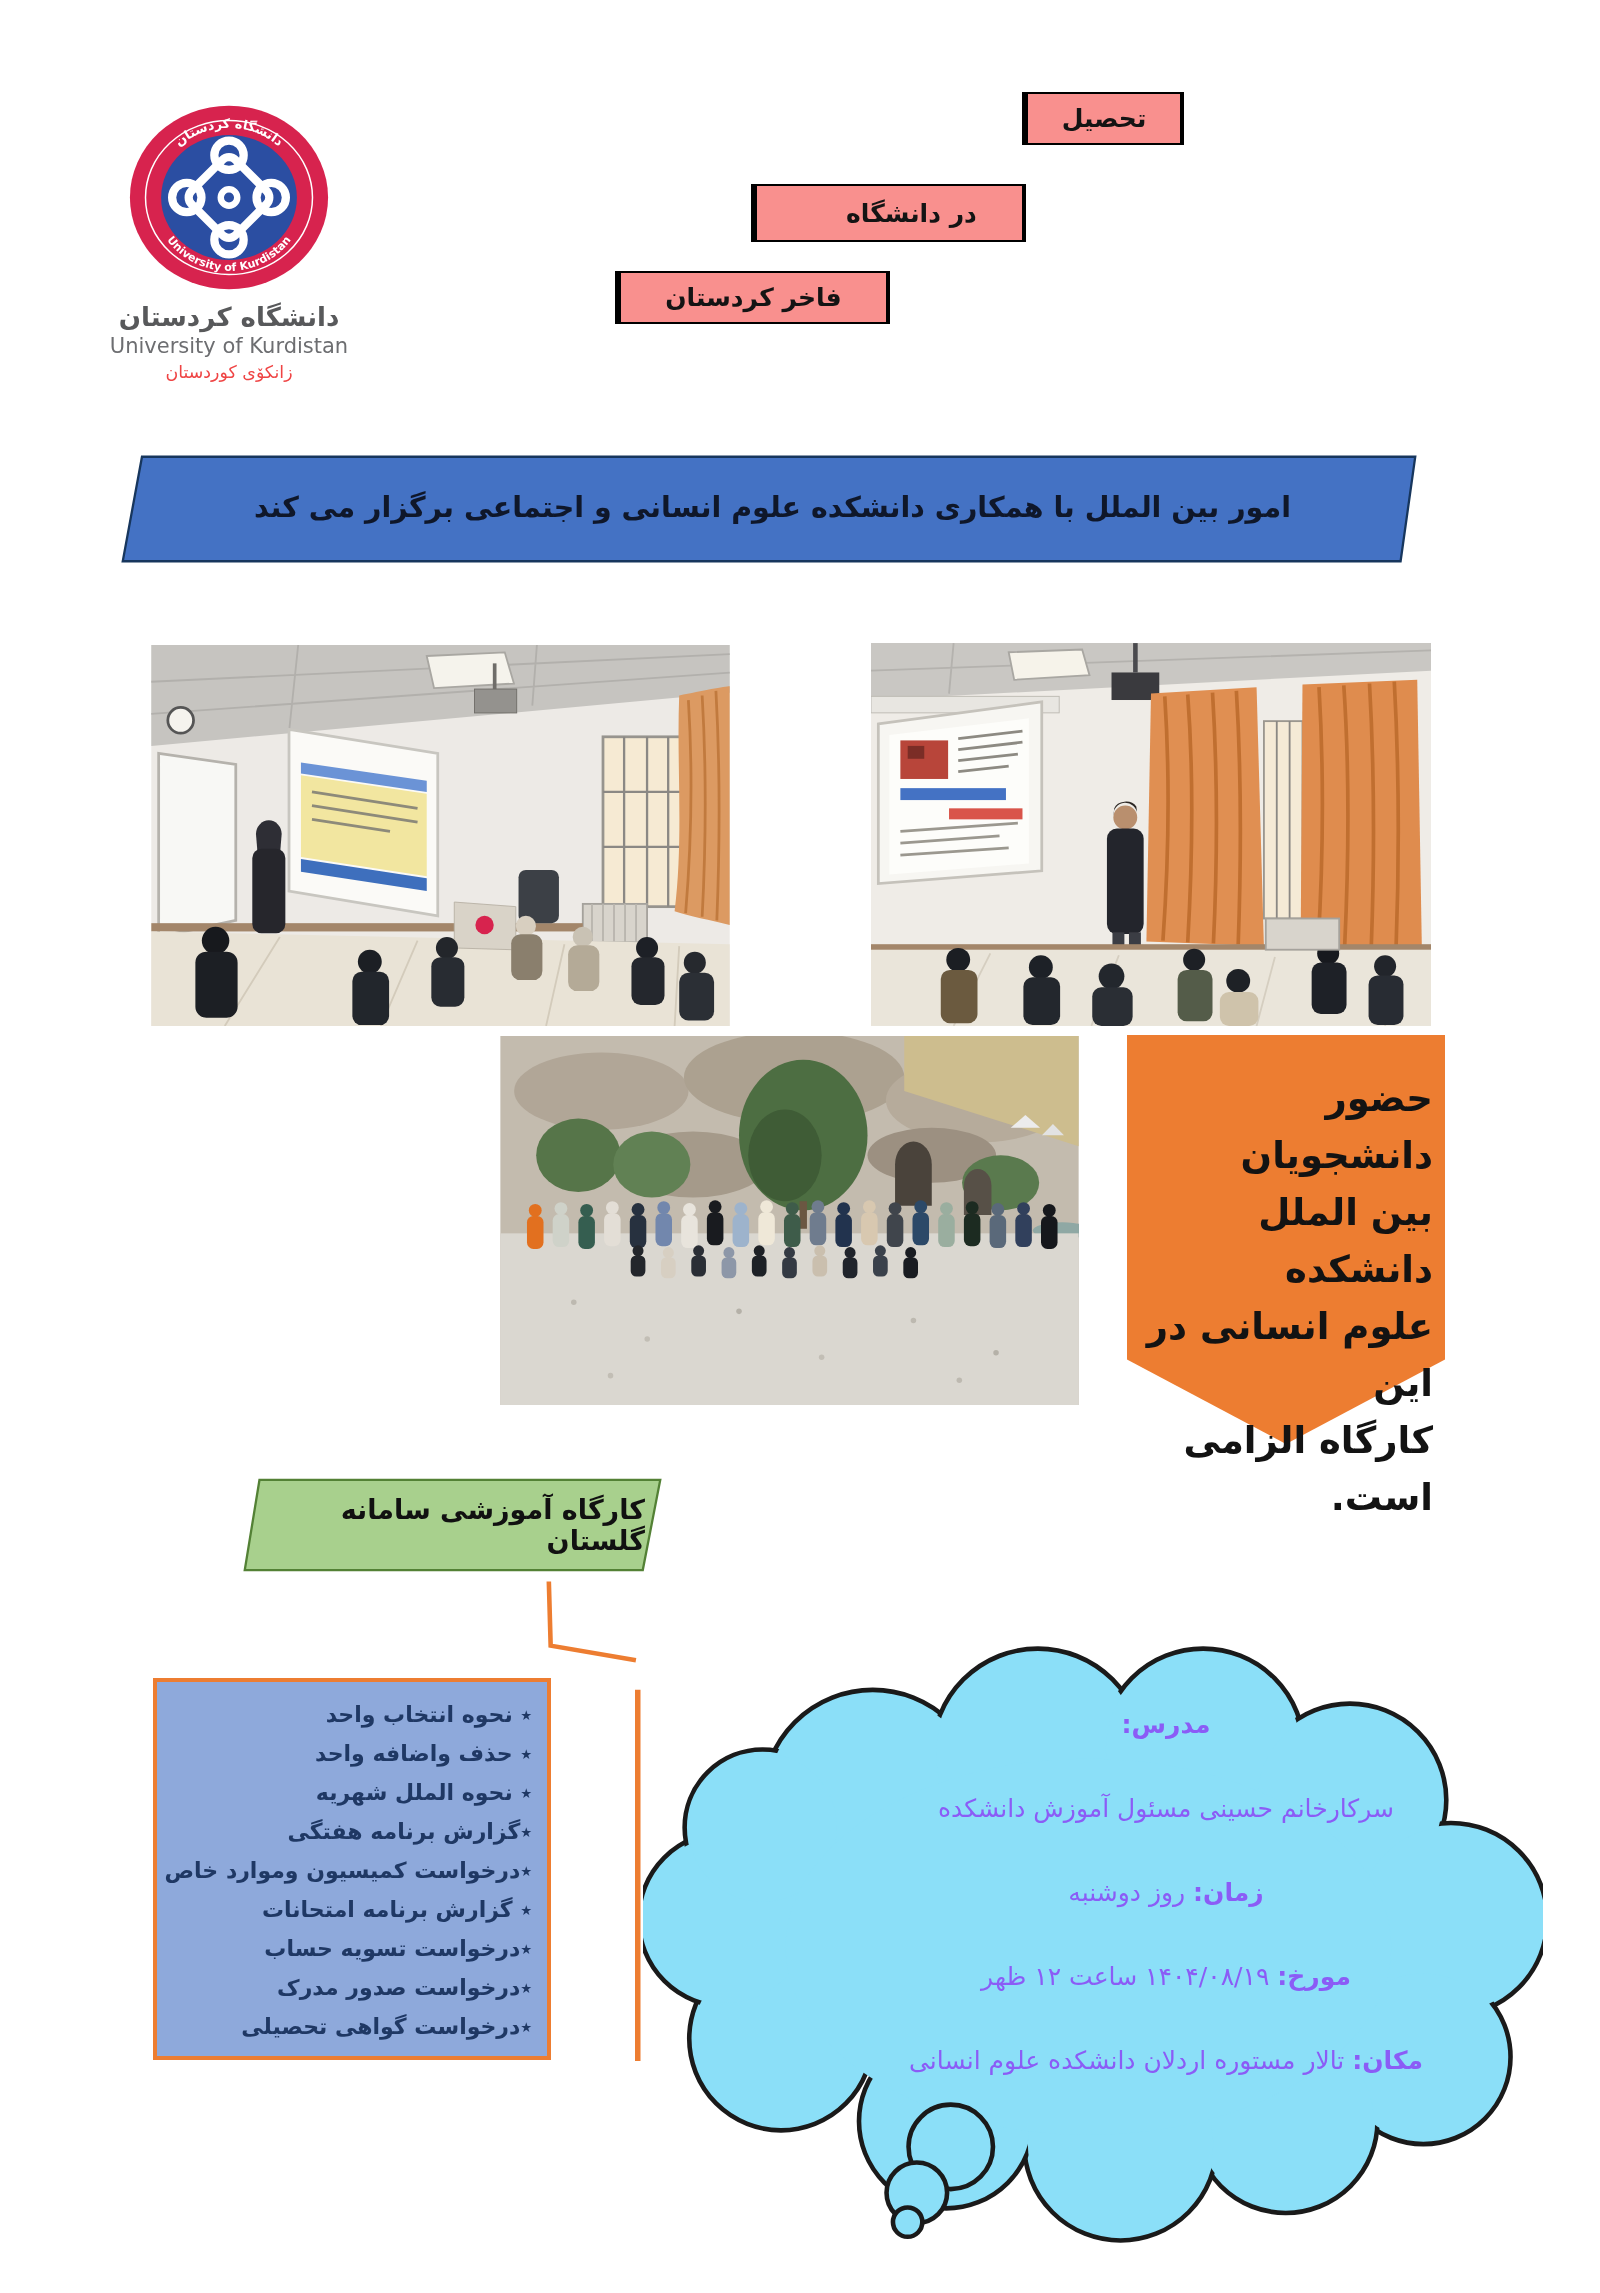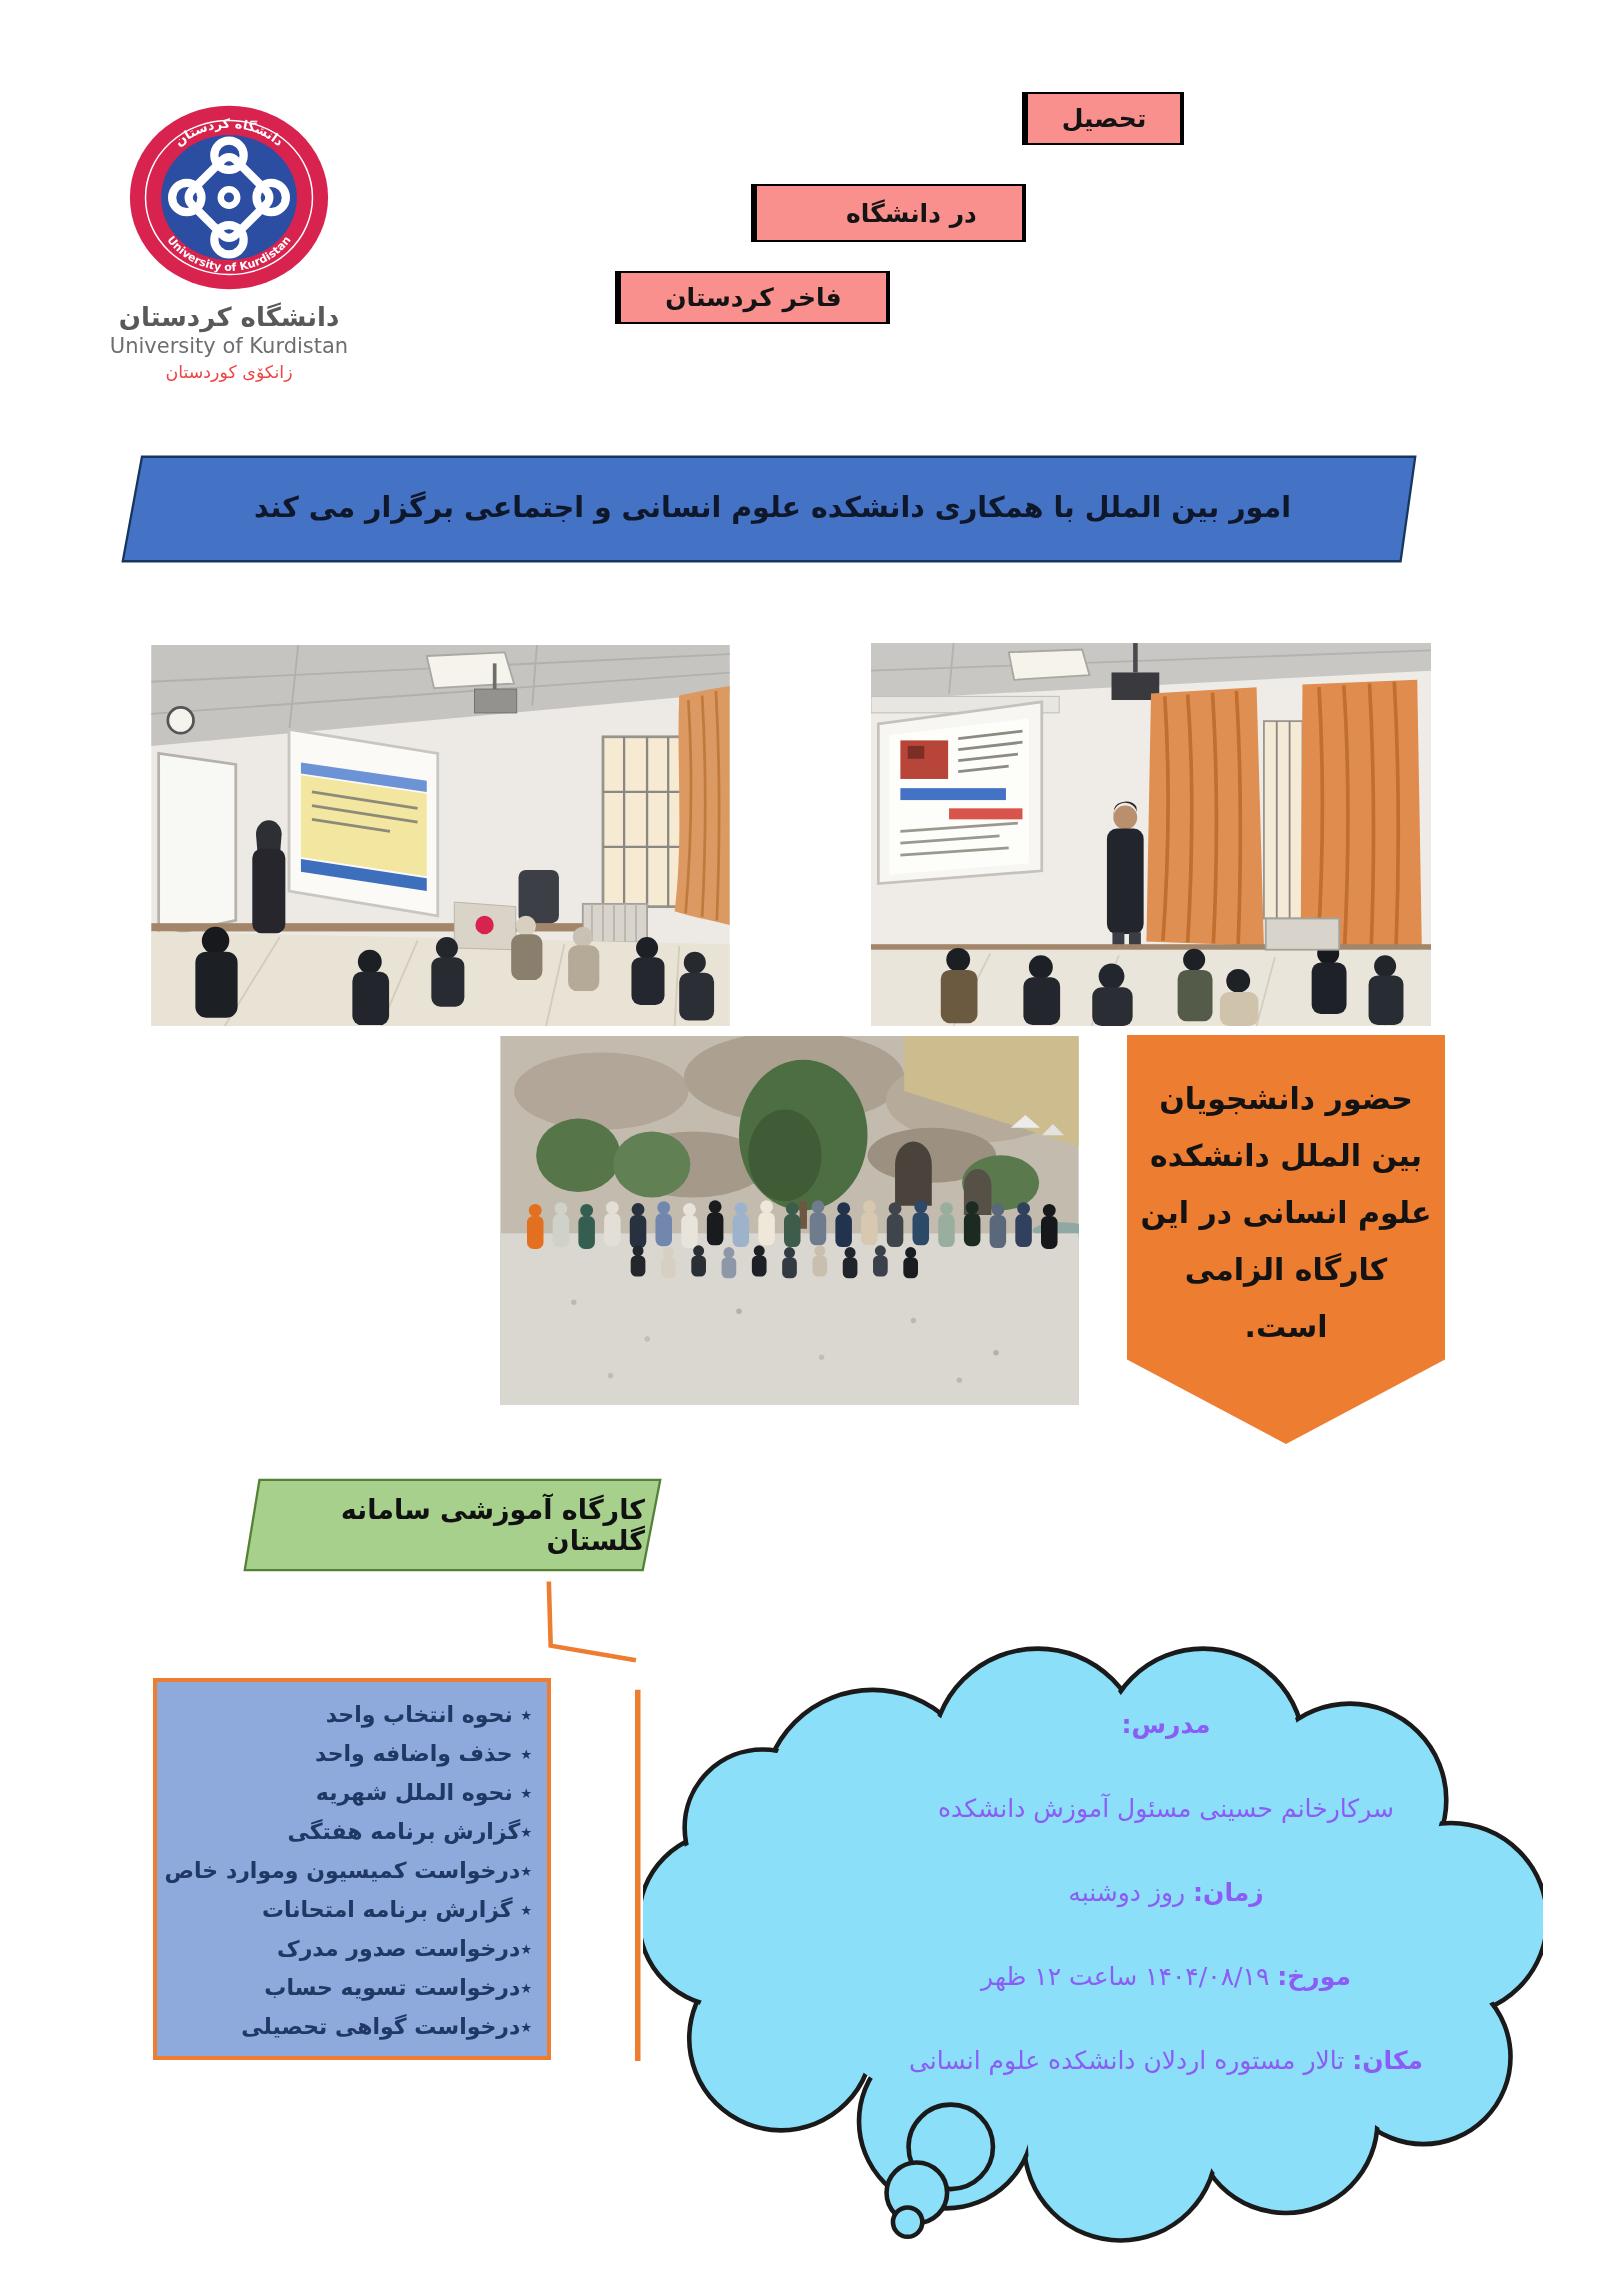--- a/index.html
+++ b/index.html
@@ -26,22 +26,22 @@
   .banner-text{left:138px;top:459px;width:1269px;height:97px;display:flex;align-items:center;
                justify-content:center;color:#0f172a;font-size:28.5px;font-weight:800;}
 
   
   .photo1{left:151px;top:645px;}
   .photo2{left:871px;top:643px;}
   .photo3{left:500px;top:1036px;}
 
   
   .pennant-svg{left:1127px;top:1035px;}
-  .pennant-text{left:1139px;top:1070px;width:294px;text-align:center;color:#131313;
-                font-size:30px;font-weight:900;line-height:57px;}
+  .pennant-text{left:1139px;top:1070px;width:294px;color:#131313;
+                font-size:37px;font-weight:900;line-height:57px;}
 
   
   .green-svg{left:242px;top:1477px;}
   .green-text{left:259px;top:1488px;width:386px;height:73px;display:flex;align-items:center;
               justify-content:center;font-size:27px;font-weight:900;color:#111;}
 
   
   .connector-svg{left:514px;top:1561px;}
 
   
@@ -286,22 +286,22 @@
     <line x1="135" y1="140" x2="135" y2="545" stroke="#ed7d31" stroke-width="6"></line>
   </svg>
 
   <div class="abs topics-box" dir="rtl">
     <div class="topic-item">٭ نحوه انتخاب واحد</div>
     <div class="topic-item">٭ حذف واضافه واحد</div>
     <div class="topic-item">٭ نحوه الملل شهریه</div>
     <div class="topic-item">٭گزارش برنامه هفتگی</div>
     <div class="topic-item">٭درخواست کمیسیون وموارد خاص</div>
     <div class="topic-item">٭ گزارش برنامه امتحانات</div>
+    <div class="topic-item">٭درخواست تسویه حساب</div>
     <div class="topic-item">٭درخواست صدور مدرک</div>
-    <div class="topic-item">٭درخواست تسویه حساب</div>
     <div class="topic-item">٭درخواست گواهی تحصیلی</div>
   </div>
 
   <svg class="abs cloud-svg" width="900" height="624" viewBox="0 0 980 680">
     <g fill="#8bdff8" stroke="#1a1a1a" stroke-width="5">
       <circle cx="250" cy="170" r="120"></circle>
       <circle cx="430" cy="120" r="115"></circle>
       <circle cx="610" cy="115" r="110"></circle>
       <circle cx="770" cy="170" r="105"></circle>
       <circle cx="880" cy="300" r="105"></circle>

